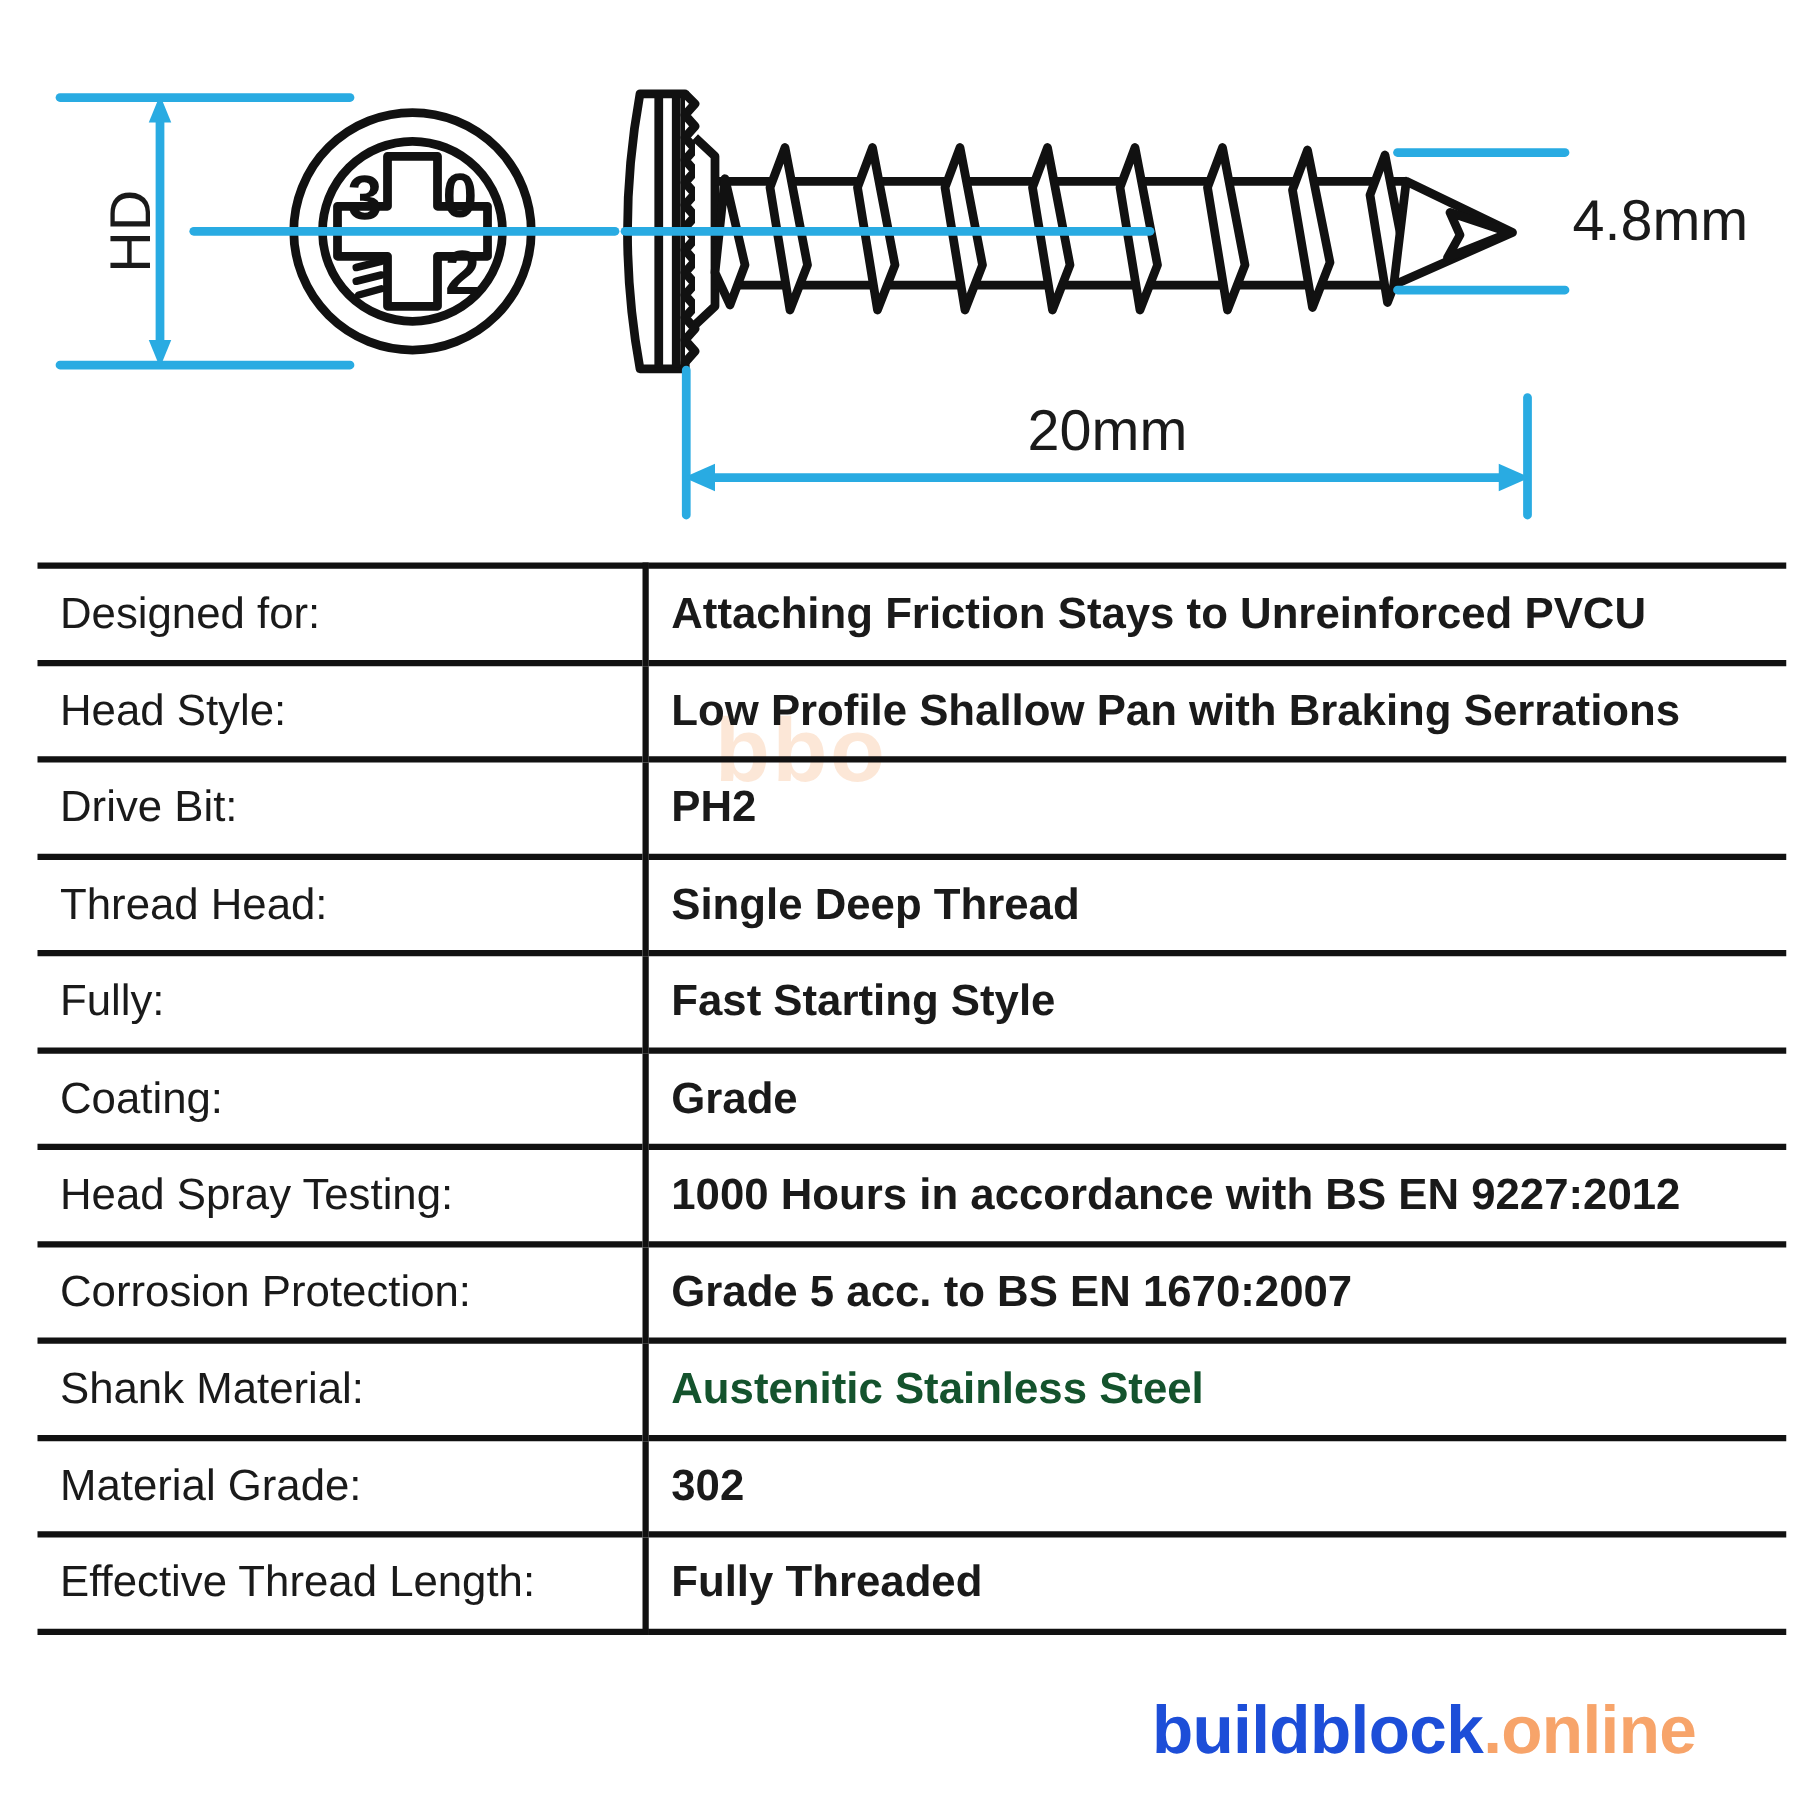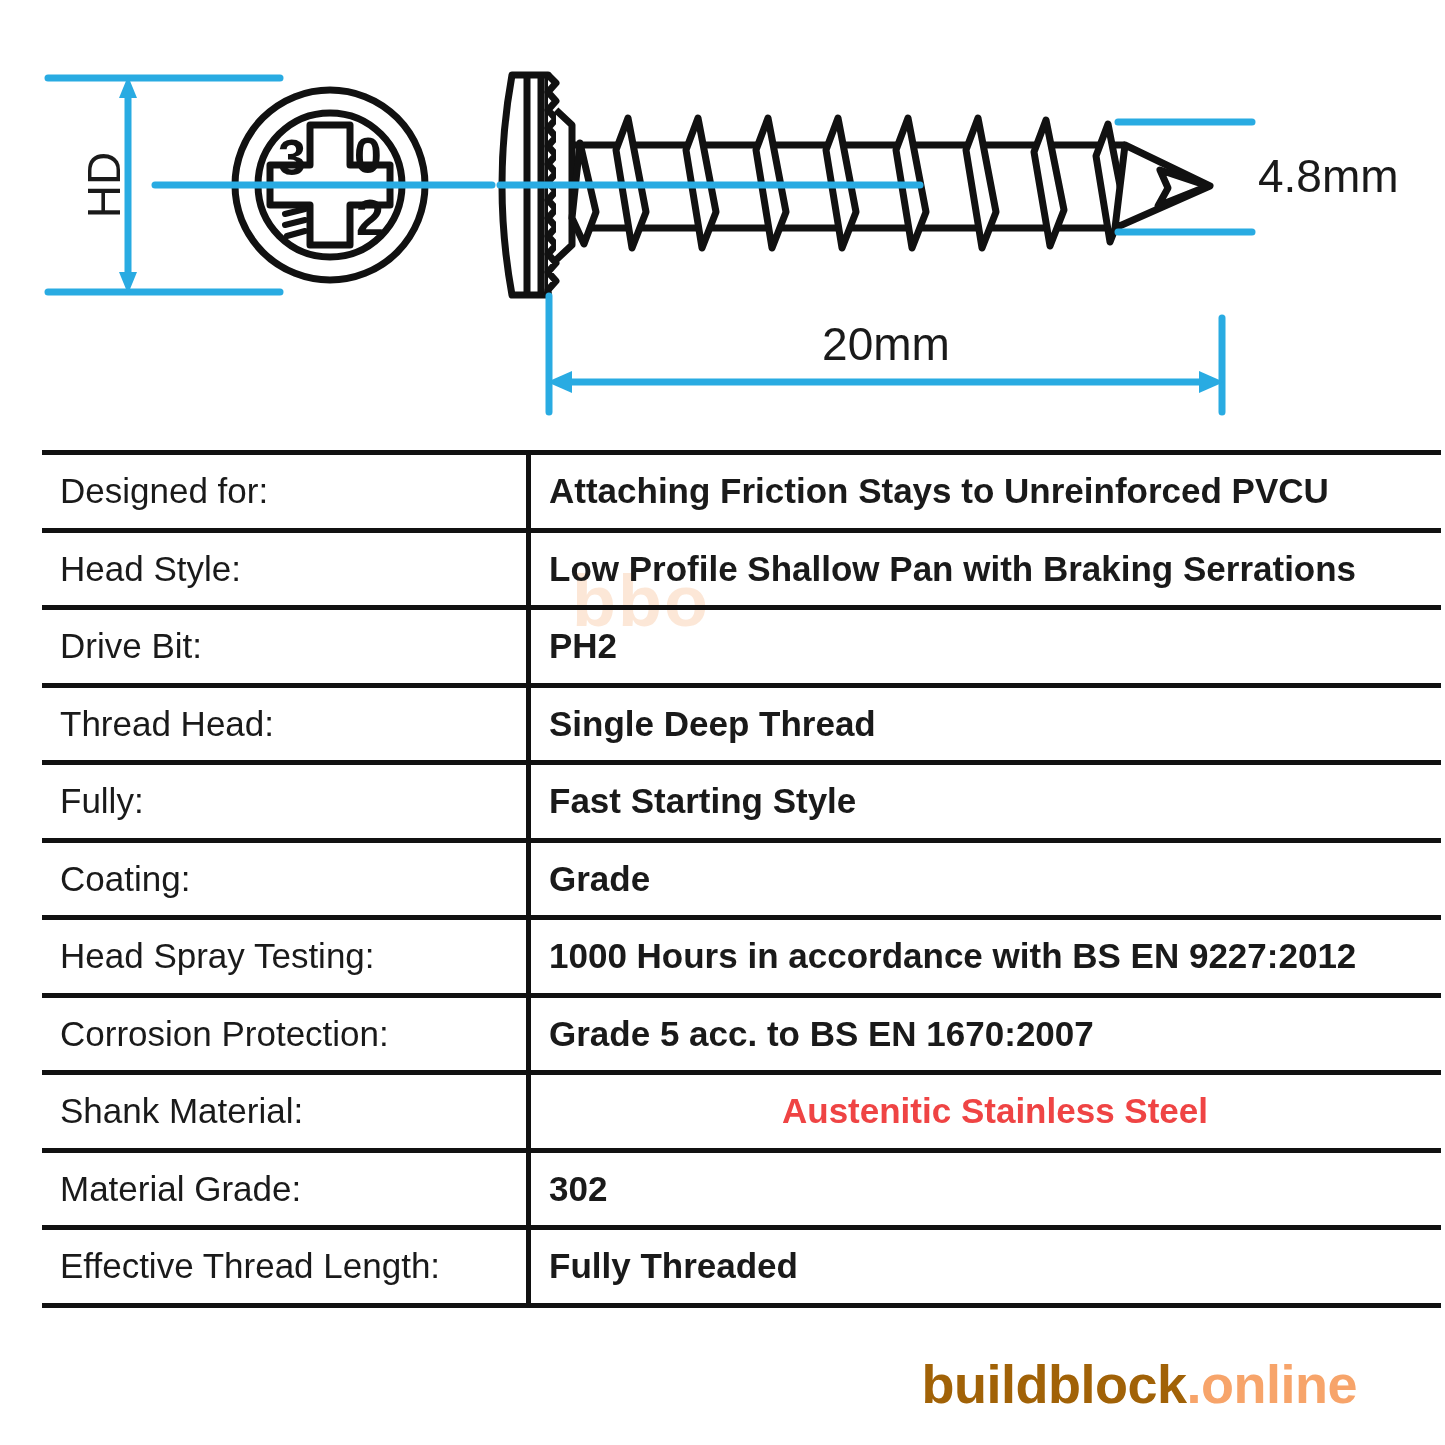--- a/index.html
+++ b/index.html
@@ -31,21 +31,21 @@
   }
   .dim-text-hd {
     font-family: "Liberation Sans", sans-serif;
     font-size: 46px;
     fill: #1a1a1a;
   }
 
   
   #spec-table {
     position: absolute;
-    left: 42px;
+    left: 30px;
     top: 450px;
     width: 1363px;
     border-collapse: collapse;
     table-layout: fixed;
   }
   #spec-table tr {
     height: 77.5px;
   }
   #spec-table td {
     border-top: 5px solid #111111;
@@ -62,35 +62,34 @@
   }
   #spec-table td.label-cell {
     width: 466px;
     border-right: 5px solid #111111;
   }
   #spec-table td.value-cell {
     width: 892px;
     font-weight: bold;
   }
   #spec-table td.value-cell.highlight {
-    color: #ef4444;
-    text-align: center;
+    color: #14532d;
   }
 
   
   #logo {
     position: absolute;
     right: 88px;
     bottom: 30px;
     font-size: 54px;
     font-weight: bold;
     letter-spacing: -0.5px;
     white-space: nowrap;
   }
-  #logo .brand { color: #a16207; }
+  #logo .brand { color: #1d4ed8; }
   #logo .tld   { color: #f7a46a; }
 
   
   #watermark {
     position: absolute;
     left: 572px;
     top: 560px;
     font-size: 72px;
     font-weight: bold;
     color: rgba(244, 170, 110, 0.28);

